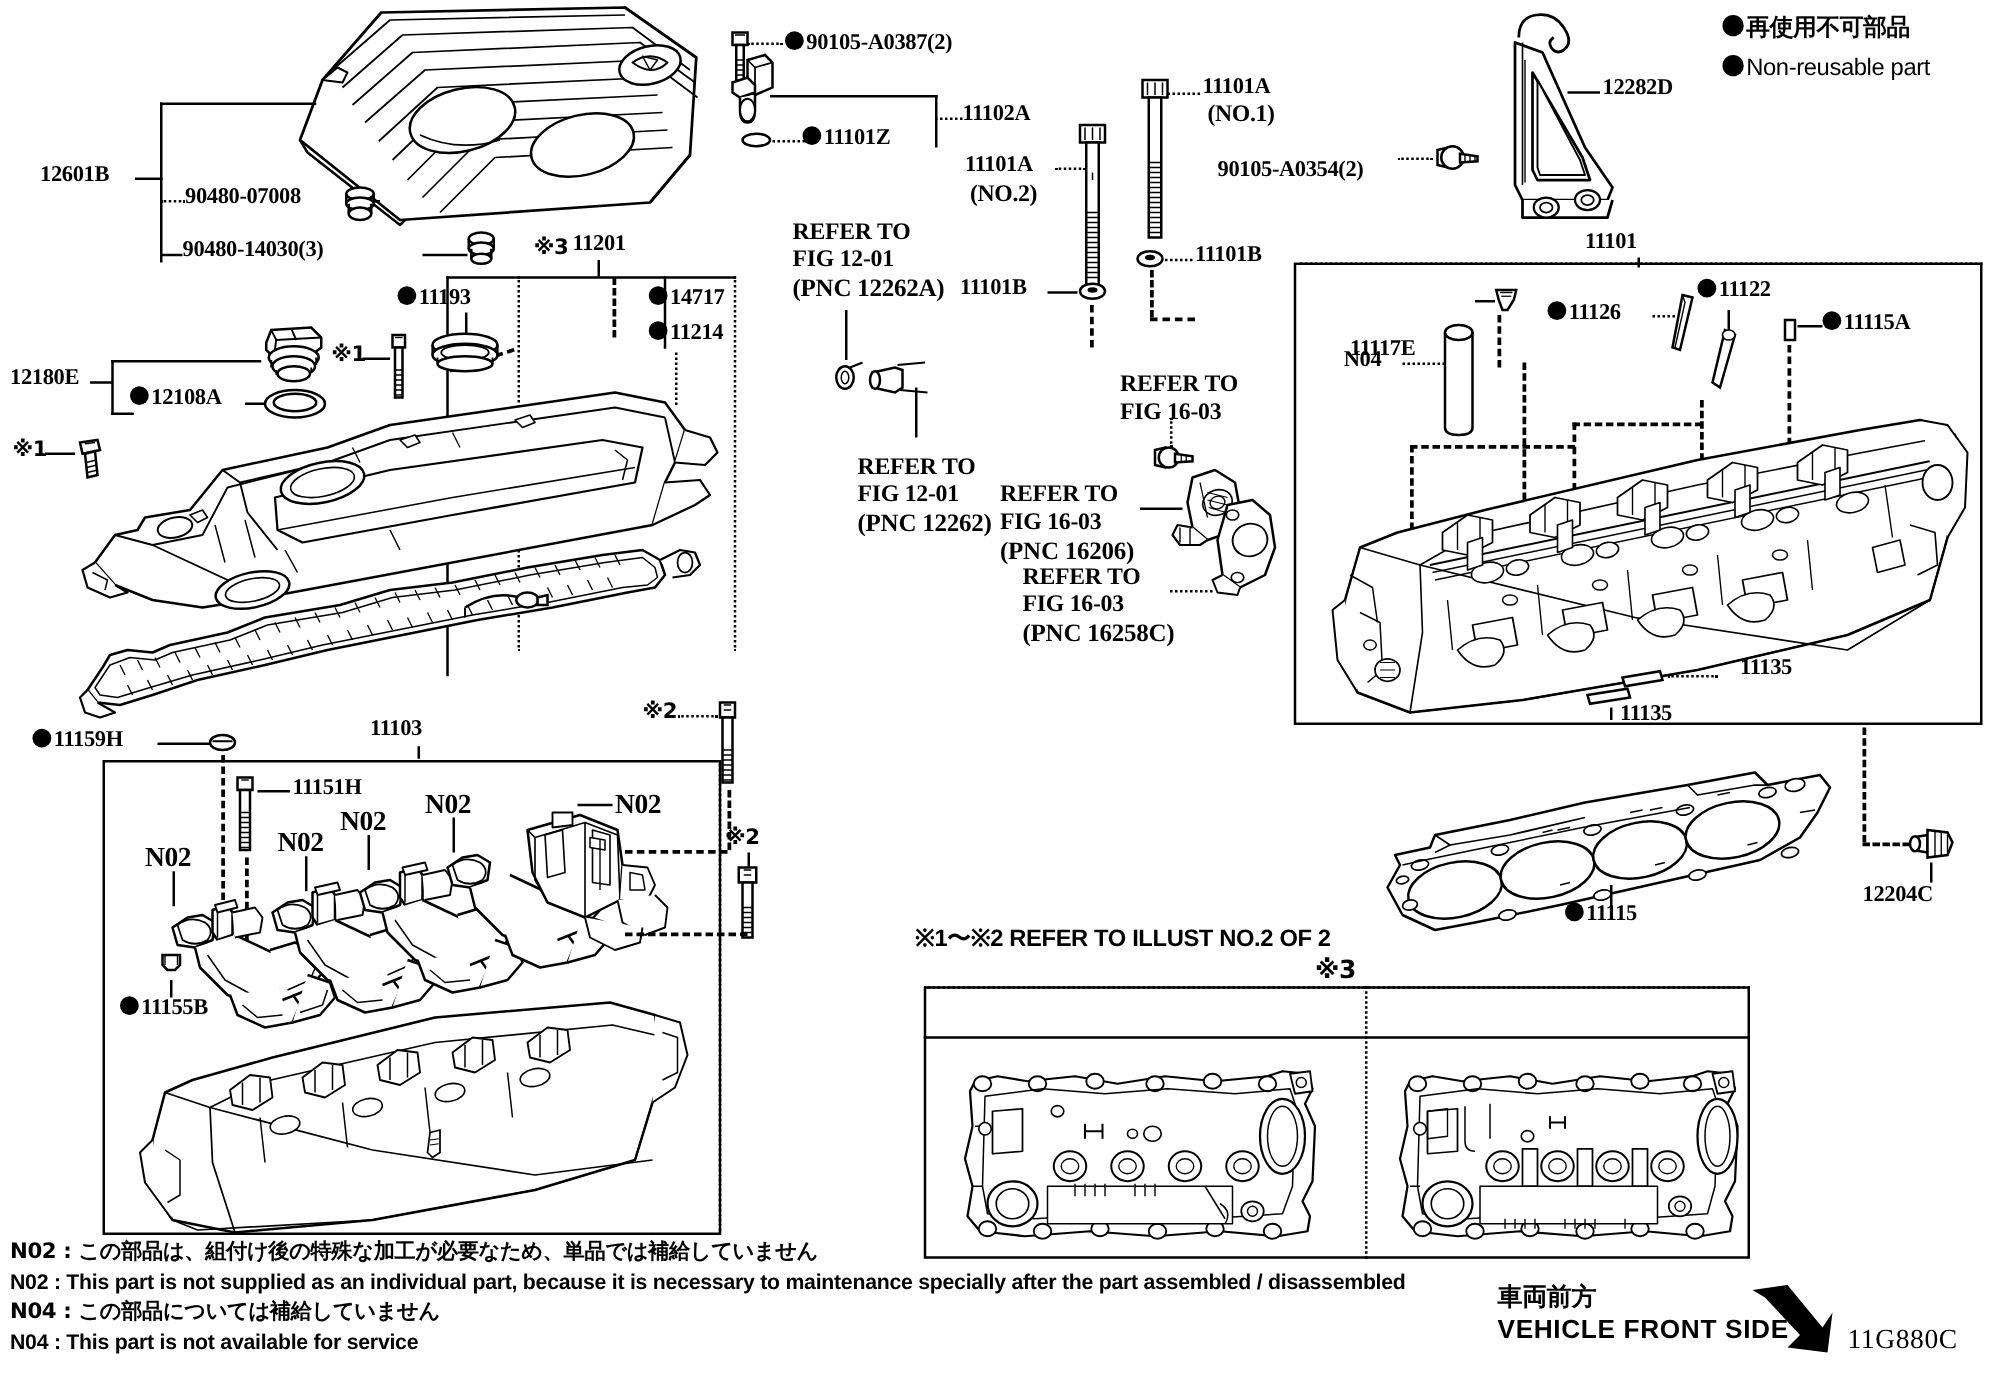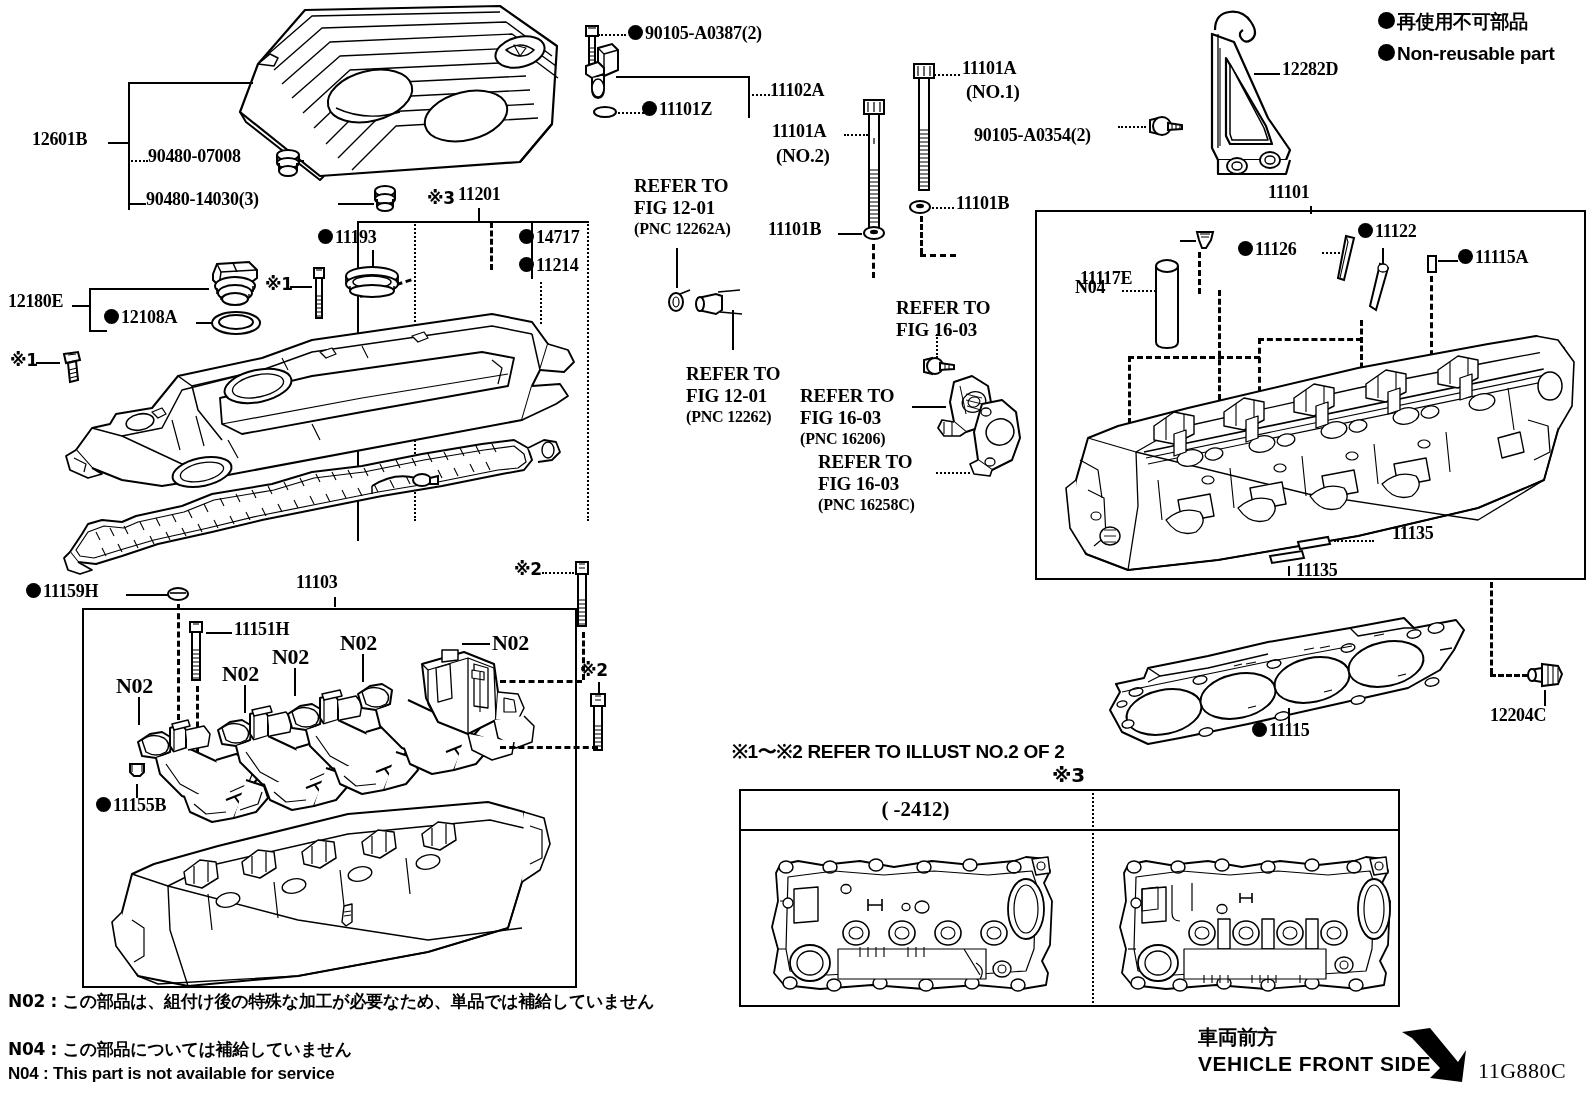--- a/index.html
+++ b/index.html
@@ -20,29 +20,29 @@
     white-space:nowrap;
     line-height:1.05;
     letter-spacing:-0.3px;
   }
   .p{font-size:18px;}          
   .p-sm{font-size:19px;}       
   .ref{
     font-size:19px;font-weight:bold;line-height:1.18;
     font-family:"Liberation Serif", serif;letter-spacing:-0.2px;margin-top:11px;
   }
-  .ref .pnc{font-size:16px;}
+  .ref .pnc{font-size:20px;}
   .n02{font-size:22px;font-weight:bold;}
   .note{
     font-size:17px;font-weight:bold;letter-spacing:-0.2px;
     font-family:"Liberation Sans", sans-serif;
   }
   .note-jp{font-family:"DejaVu Sans", sans-serif;font-size:17px;font-weight:bold;}
   .legend-jp{font-family:"DejaVu Sans", sans-serif;font-size:19px;font-weight:bold;}
-  .legend-en{font-family:"Liberation Sans", sans-serif;font-size:19px;font-weight:bold;}
+  .legend-en{font-family:"Liberation Sans", sans-serif;font-size:19px;font-weight:normal;}
 
   
   .dot{
     display:inline-block;width:15px;height:15px;border-radius:50%;
     background:#000;vertical-align:-1px;margin-right:2px;
   }
   .dot-lg{width:17px;height:17px;}
 
   
   .ln{position:absolute;background:#000;}
@@ -941,21 +941,20 @@
 
   <div class="lbl" style="left:732px;top:742px;font-family:'Liberation Sans',sans-serif;font-size:19px;font-weight:bold;letter-spacing:-0.3px;">※1〜※2  REFER TO ILLUST NO.2 OF 2</div>
 
   <div class="lbl kome" style="left:1052px;top:765px;">※3</div>
 
   <div class="inset" style="left:739px;top:789px;width:661px;height:218px;"></div>
   <div class="box-dot" style="left:739px;top:789px;width:661px;height:2px;border-top:2px dotted #000;"></div>
   <div class="ln h" style="left:739px;top:829px;width:661px;"></div>
   <div class="ln vd" style="left:1092px;top:789px;height:218px;"></div>
 
-  <div class="inset-hdr" style="left:739px;top:797px;width:353px;">(      -2412)</div>
 
   <div class="art" style="left:764px;top:853px;">
     <svg width="306" height="140" viewBox="0 0 306 140" fill="none" stroke="#000" stroke-width="1.8" stroke-linejoin="round">
       <path d="M12 20 L16 12 L34 8 L58 12 L96 8 L130 14 L168 8 L208 12 L250 8 L262 4 L282 6 L286 18 L280 30 L288 48 L286 92 L278 108 L284 120 L282 132 L258 136 L212 132 L160 136 L108 132 L56 136 L20 132 L10 120 L14 96 L8 74 L14 48 Z" fill="#fff"></path>
 
       <g stroke-width="1.5" fill="#fff">
         <ellipse cx="22" cy="14" rx="7" ry="6"></ellipse>
         <ellipse cx="66" cy="14" rx="7" ry="6"></ellipse>
         <ellipse cx="112" cy="12" rx="7" ry="6"></ellipse>
         <ellipse cx="160" cy="14" rx="7" ry="6"></ellipse>
@@ -1071,20 +1070,21 @@
       <ellipse cx="232" cy="112" rx="9" ry="8" fill="#fff" stroke-width="1.4"></ellipse>
       <ellipse cx="232" cy="112" rx="4" ry="4" fill="#fff" stroke-width="1.1"></ellipse>
       <ellipse cx="24" cy="50" rx="5" ry="5" stroke-width="1.3" fill="#fff"></ellipse>
       <path d="M60 32 L60 60 q0 8 8 8" stroke-width="1.2"></path>
       <path d="M80 30 L80 58" stroke-width="1.2"></path>
       <path d="M16 96 L24 96" stroke-width="1.2"></path>
     </svg>
   </div>
 
   <div class="lbl note-jp" style="left:8px;top:993px;">N02 : この部品は、組付け後の特殊な加工が必要なため、単品では補給していません</div>
+  <div class="lbl note" style="left:8px;top:1017px;">N02 : This part is not supplied as an individual part, because it is necessary to maintenance specially after the part assembled / disassembled</div>
   <div class="lbl note-jp" style="left:8px;top:1041px;">N04 : この部品については補給していません</div>
   <div class="lbl note" style="left:8px;top:1065px;">N04 : This part is not available for service</div>
 
   <div class="lbl" style="left:1198px;top:1027px;font-family:'DejaVu Sans',sans-serif;font-size:20px;font-weight:bold;">車両前方</div>
   <div class="lbl" style="left:1198px;top:1053px;font-family:'Liberation Sans',sans-serif;font-size:21px;font-weight:bold;letter-spacing:0.5px;">VEHICLE FRONT SIDE</div>
 
   <div class="art" style="left:1396px;top:1028px;">
     <svg width="72" height="58" viewBox="0 0 72 58" fill="#000" stroke="none">
       <path d="M6 4 L34 0 L62 34 L70 22 L66 54 L34 50 L44 40 L16 10 Z"></path>
     </svg>

